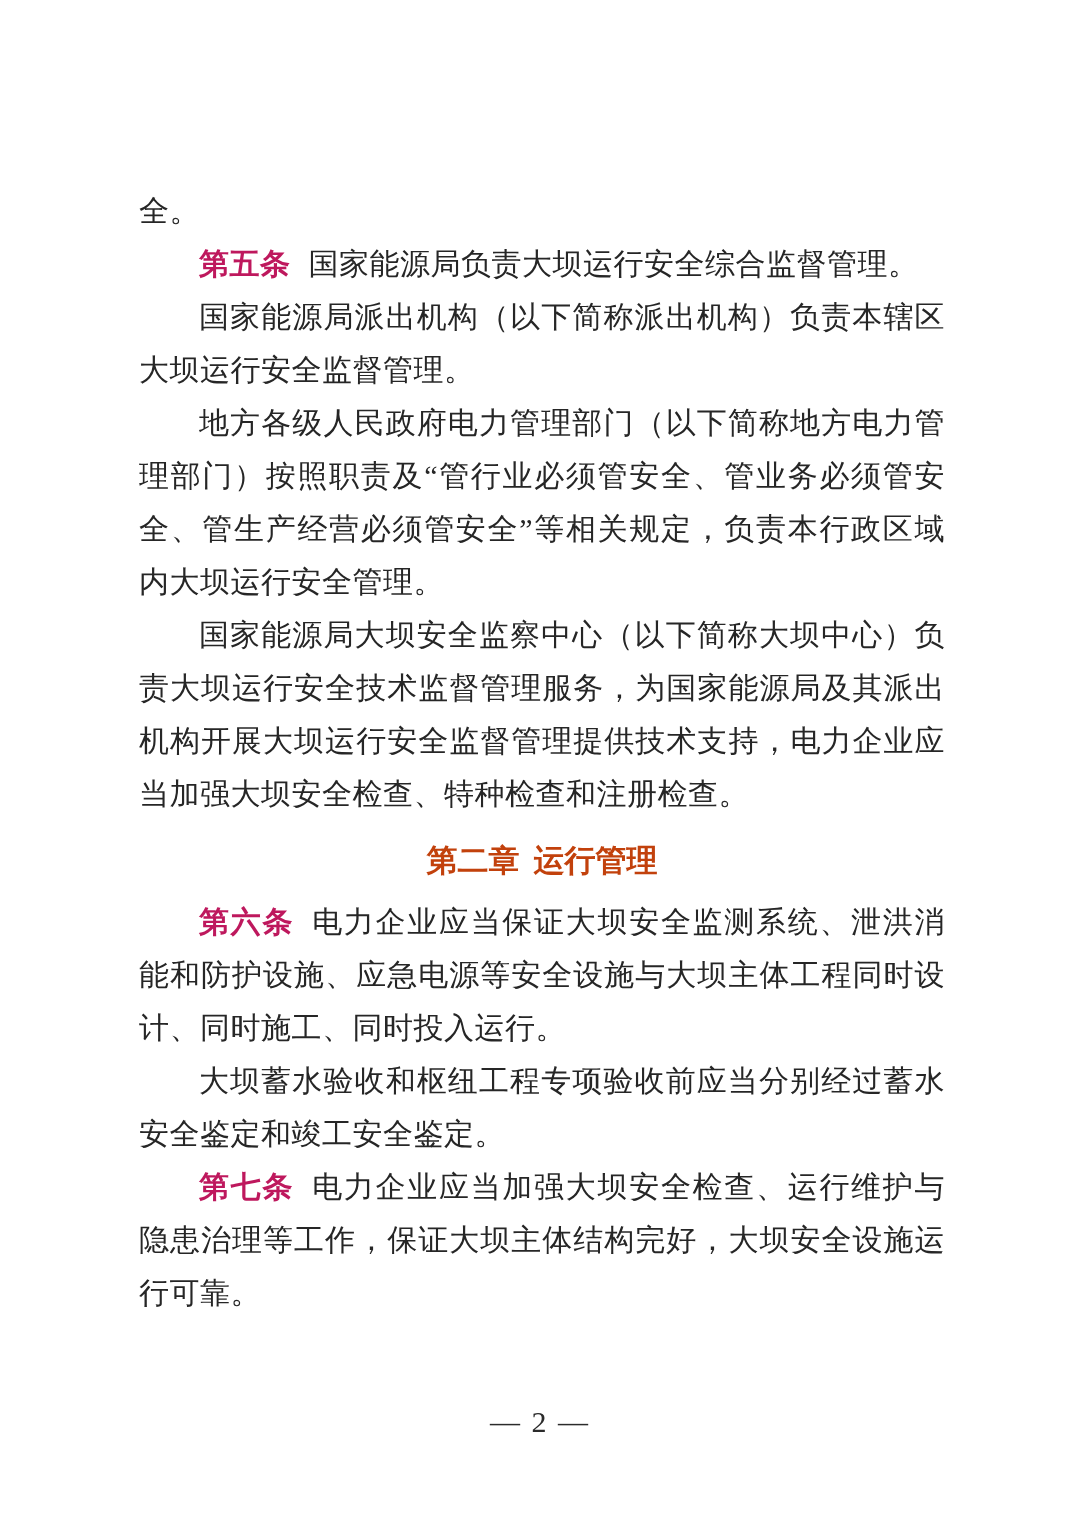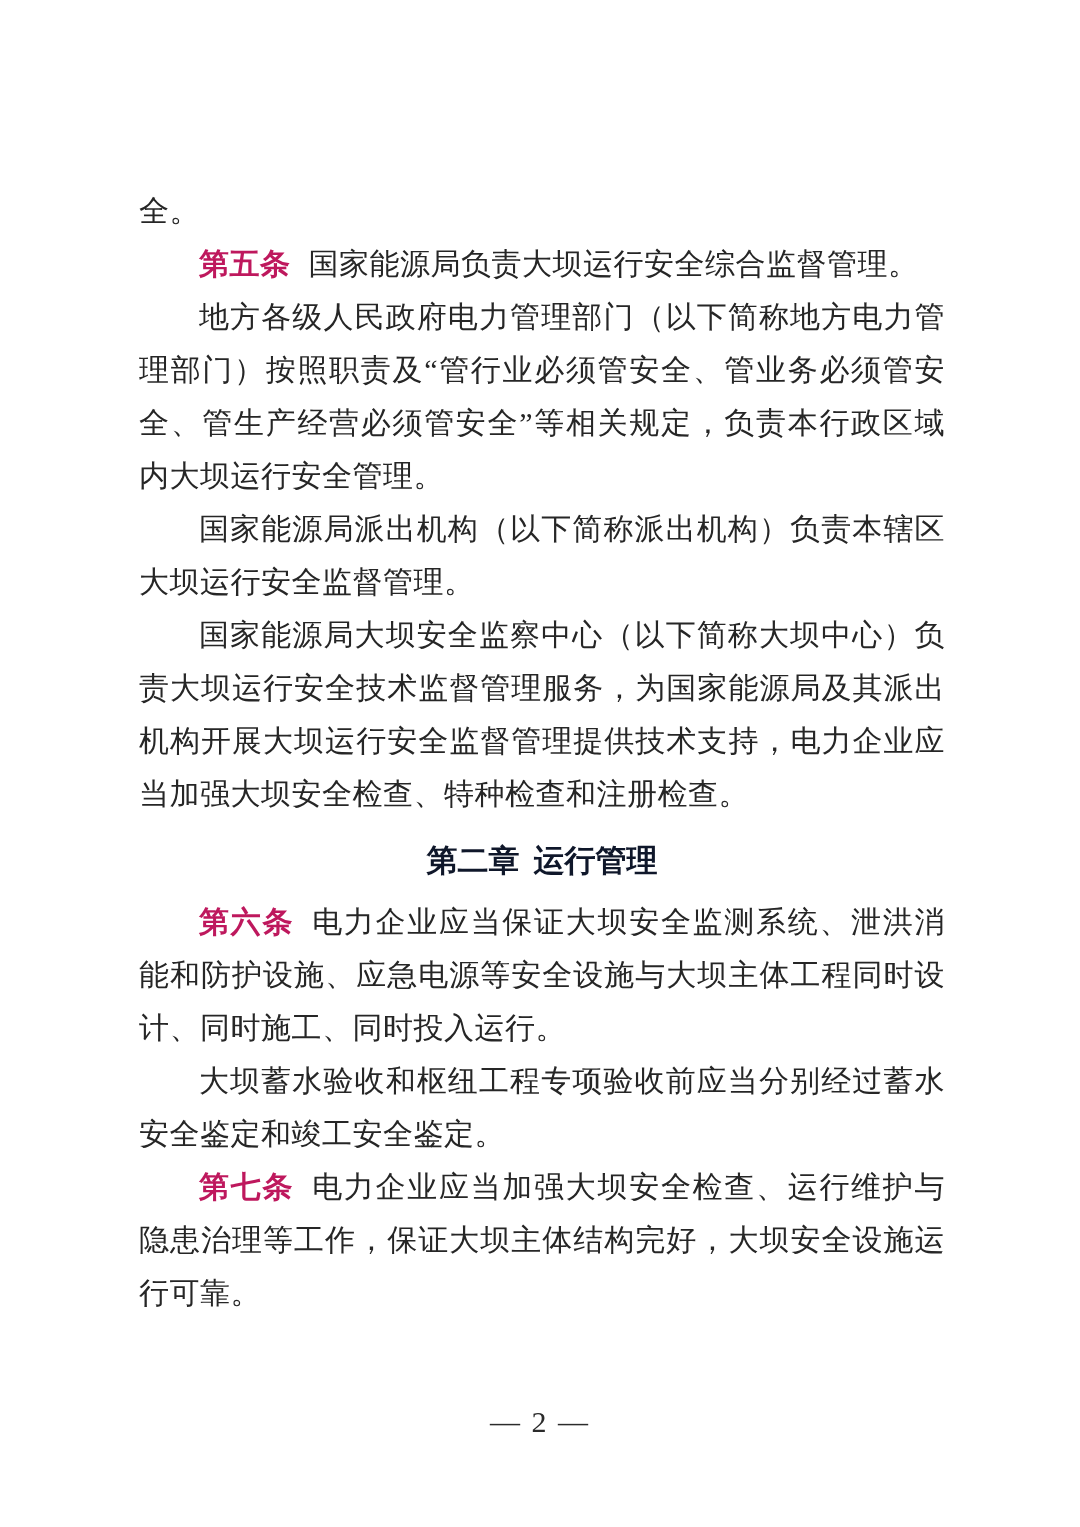--- a/index.html
+++ b/index.html
@@ -39,21 +39,21 @@
     margin-right: 0.6em;
     color: #be185d;
   }
   .chapter-heading {
     margin: 14px 0 8px 0;
     font-size: 31px;
     line-height: 53px;
     text-align: center;
     font-weight: 700;
     font-family: "Liberation Sans", "DejaVu Sans", sans-serif;
-    color: #0f172a;
+    color: #c2410c;
   }
   .chapter-number {
     margin-right: 0.45em;
   }
   .page-footer {
     position: absolute;
     left: 0;
     top: 1402px;
     width: 1080px;
     text-align: center;
@@ -69,23 +69,23 @@
 <div class="doc-page">
 
   <div class="page-body">
 
     <p class="para">全。</p>
 
     <p class="para indent">
       <span class="article-label">第五条</span><span>国家能源局负责大坝运行安全综合监督管理。</span>
     </p>
 
+    <p class="para indent">国家能源局派出机构（以下简称派出机构）负责本辖区大坝运行安全监督管理。</p>
+
     <p class="para indent">地方各级人民政府电力管理部门（以下简称地方电力管理部门）按照职责及“管行业必须管安全、管业务必须管安全、管生产经营必须管安全”等相关规定，负责本行政区域内大坝运行安全管理。</p>
-
-    <p class="para indent">国家能源局派出机构（以下简称派出机构）负责本辖区大坝运行安全监督管理。</p>
 
     <p class="para indent">国家能源局大坝安全监察中心（以下简称大坝中心）负责大坝运行安全技术监督管理服务，为国家能源局及其派出机构开展大坝运行安全监督管理提供技术支持，电力企业应当加强大坝安全检查、特种检查和注册检查。</p>
 
     <h2 class="chapter-heading">
       <span class="chapter-number">第二章</span><span>运行管理</span>
     </h2>
 
     <p class="para indent">
       <span class="article-label">第六条</span><span>电力企业应当保证大坝安全监测系统、泄洪消能和防护设施、应急电源等安全设施与大坝主体工程同时设计、同时施工、同时投入运行。</span>
     </p>

